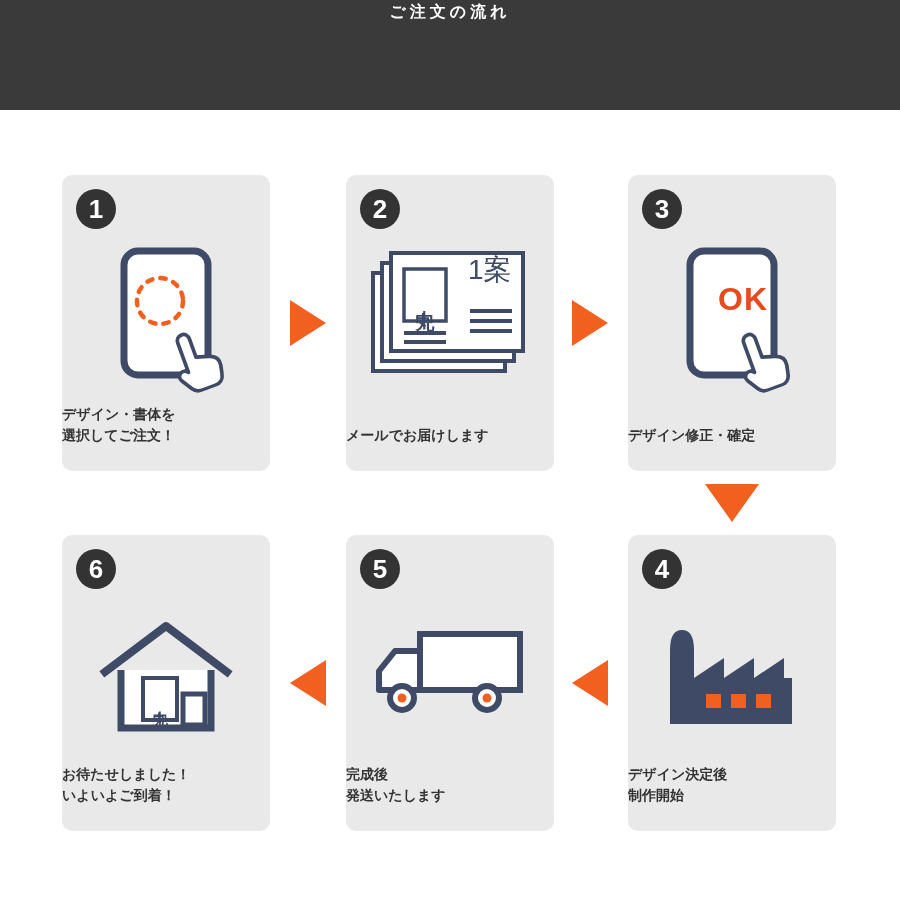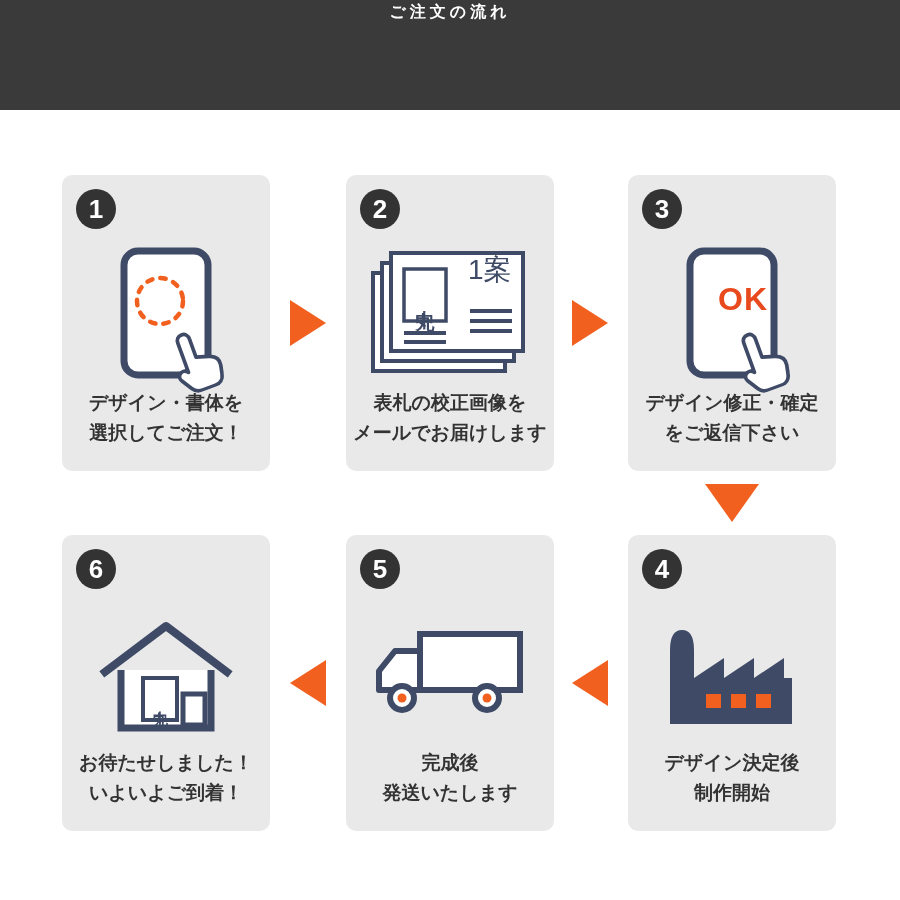--- a/index.html
+++ b/index.html
@@ -22,21 +22,21 @@
   .card{position:absolute;width:208px;height:296px;border-radius:10px;background:var(--card-bg);}
   #card1{left:62px;top:175px;}
   #card2{left:346px;top:175px;}
   #card3{left:628px;top:175px;}
   #card4{left:628px;top:535px;}
   #card5{left:346px;top:535px;}
   #card6{left:62px;top:535px;}
 
   .badge{position:absolute;top:14px;left:14px;width:40px;height:40px;border-radius:50%;background:#333;color:#fff;font-size:26px;font-weight:bold;display:flex;align-items:center;justify-content:center;}
   .icon-area{position:absolute;top:52px;left:0;width:100%;height:172px;display:flex;align-items:center;justify-content:center;}
-  .caption{position:absolute;bottom:24px;left:0;width:100%;text-align:center;font-size:19px;font-weight:bold;color:var(--text);line-height:1.55;}
+  .caption{position:absolute;bottom:24px;left:0;width:100%;font-size:14px;font-weight:bold;color:var(--text);line-height:1.55;}
 
   
   .arr{position:absolute;width:0;height:0;}
   .arr-right{border-top:23px solid transparent;border-bottom:23px solid transparent;border-left:36px solid var(--accent);}
   .arr-left{border-top:23px solid transparent;border-bottom:23px solid transparent;border-right:36px solid var(--accent);}
   .arr-down{border-left:27px solid transparent;border-right:27px solid transparent;border-top:38px solid var(--accent);}
   #arrow1{left:290px;top:300px;}
   #arrow2{left:572px;top:300px;}
   #arrow3{left:705px;top:484px;}
   #arrow4{left:572px;top:660px;}
@@ -94,41 +94,39 @@
           <line x1="100" y1="72" x2="142" y2="72" stroke="#3e4a66" stroke-width="4"></line>
           <line x1="100" y1="82" x2="142" y2="82" stroke="#3e4a66" stroke-width="4"></line>
           <line x1="34" y1="84" x2="76" y2="84" stroke="#3e4a66" stroke-width="4"></line>
           <line x1="34" y1="93" x2="76" y2="93" stroke="#3e4a66" stroke-width="4"></line>
         </svg>
         <div class="plate plate-lg">中丸</div>
         <div class="draft">1案</div>
       </div>
     </div>
     <div class="caption">
-      <div>表札の校正画像を</div>
       <div>メールでお届けします</div>
     </div>
   </div>
 
   <div class="card" id="card3">
     <div class="badge">3</div>
     <div class="icon-area">
       <div class="phone-wrap">
         <svg width="92" height="132" viewBox="0 0 92 132">
           <rect x="4" y="4" width="84" height="124" rx="14" fill="#fff" stroke="#3e4a66" stroke-width="7"></rect>
         </svg>
         <div class="ok-label">OK</div>
         <svg class="hand" width="56" height="64" viewBox="0 0 44 52">
           <path d="M16 3 C19 3 21 5 21 8.5 V24 L31 27 C36 28.5 38.5 32 37.7 36.8 L36.2 44 C35.4 48.5 32 51 27.5 51 H17 C13.5 51 10.8 49.6 9 46.8 L3.6 38.4 C2 35.9 2.8 33.2 5 32 C7 31 9.4 31.6 10.8 33.4 L11 33.6 V8.5 C11 5 13 3 16 3 Z" fill="#fff" stroke="#3e4a66" stroke-width="3" stroke-linejoin="round"></path>
         </svg>
       </div>
     </div>
     <div class="caption">
       <div>デザイン修正・確定</div>
-      <div>をご返信下さい</div>
     </div>
   </div>
 
   <div class="card" id="card4">
     <div class="badge">4</div>
     <div class="icon-area">
       <svg width="165" height="115" viewBox="0 0 165 115">
         <path d="M20 108 V34 Q20 14 32 14 Q44 14 44 34 V62 L74 42 V62 L104 42 V62 L134 42 V62 H142 V108 Z" fill="#3e4a66"></path>
         <rect x="56" y="78" width="15" height="14" fill="#f2601f"></rect>
         <rect x="81" y="78" width="15" height="14" fill="#f2601f"></rect>

